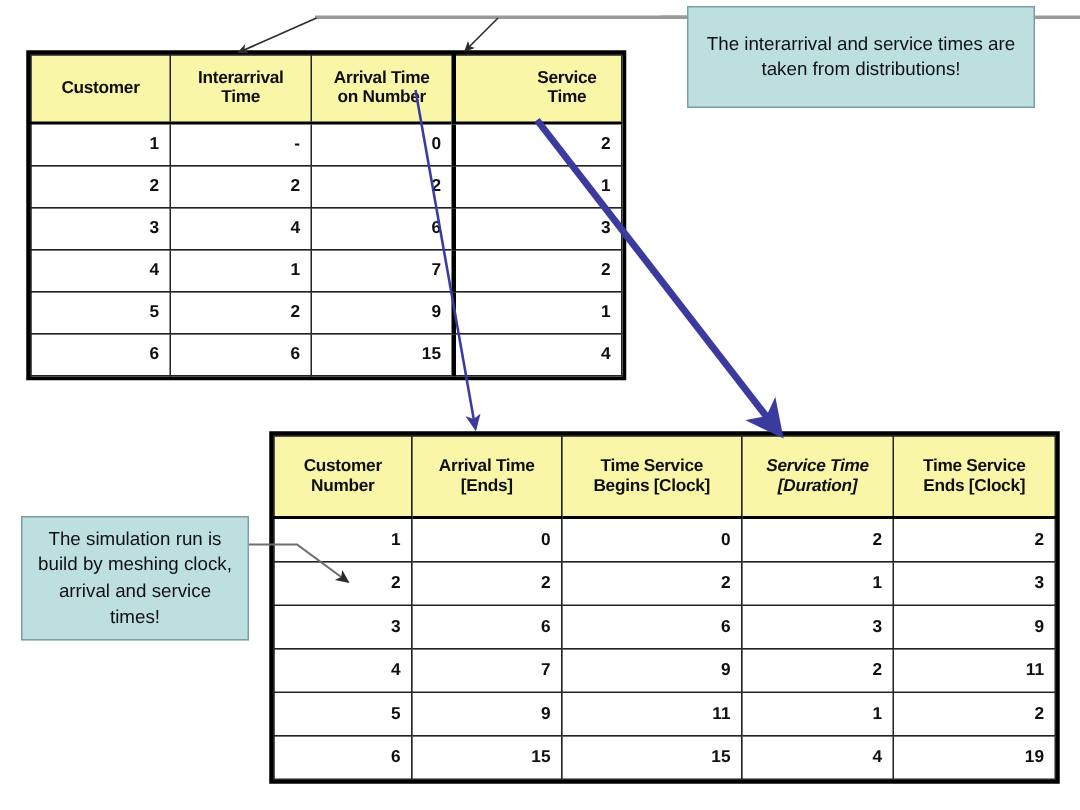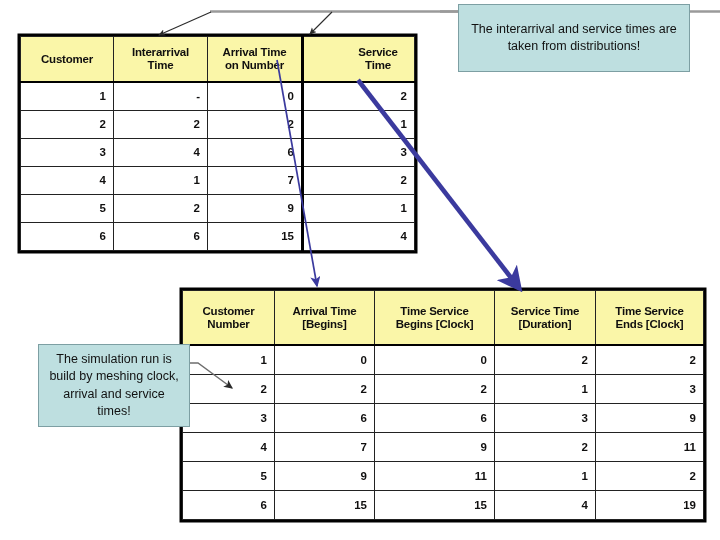--- a/index.html
+++ b/index.html
@@ -84,21 +84,21 @@
   
   #table-simulation {
     left: 182px;
     top: 290px;
     width: 496px;
   }
   #table-simulation thead th { height: 45px; }
   #table-simulation .c1 { width: 87px; }
   #table-simulation .c2 { width: 95px; }
   #table-simulation .c3 { width: 115px; }
-  #table-simulation .c4 { width: 96px; }
+  #table-simulation .c4 { width: 96px; font-style: italic; }
   #table-simulation .c5 { width: 103px; }
   #table-simulation tbody td { height: 24px; }
 
   
   .callout {
     position: absolute;
     background: #bedfe0;
     border: 1.5px solid #7d9fa3;
     box-sizing: border-box;
     display: flex;
@@ -115,21 +115,20 @@
     left: 458px;
     top: 4px;
     width: 232px;
     height: 68px;
   }
   #callout-meshing {
     left: 14px;
     top: 344px;
     width: 152px;
     height: 83px;
-    margin-left: 24px;
   }
 </style>
 </head>
 <body>
 
 <div id="stage">
 
   <svg id="connectors" viewBox="0 0 720 540" width="720" height="540" xmlns="http://www.w3.org/2000/svg">
     <defs>
       <marker id="head-dark" markerWidth="7" markerHeight="7" refX="5.6" refY="3" orient="auto">
@@ -231,21 +230,21 @@
 
   <table class="xtable" id="table-simulation">
     <thead>
       <tr>
         <th class="c1">
           <div>Customer</div>
           <div>Number</div>
         </th>
         <th class="c2">
           <div>Arrival Time</div>
-          <div>[Begins]</div>
+          <div>[Ends]</div>
         </th>
         <th class="c3">
           <div>Time Service</div>
           <div>Begins [Clock]</div>
         </th>
         <th class="c4">
           <div>Service Time</div>
           <div>[Duration]</div>
         </th>
         <th class="c5">

